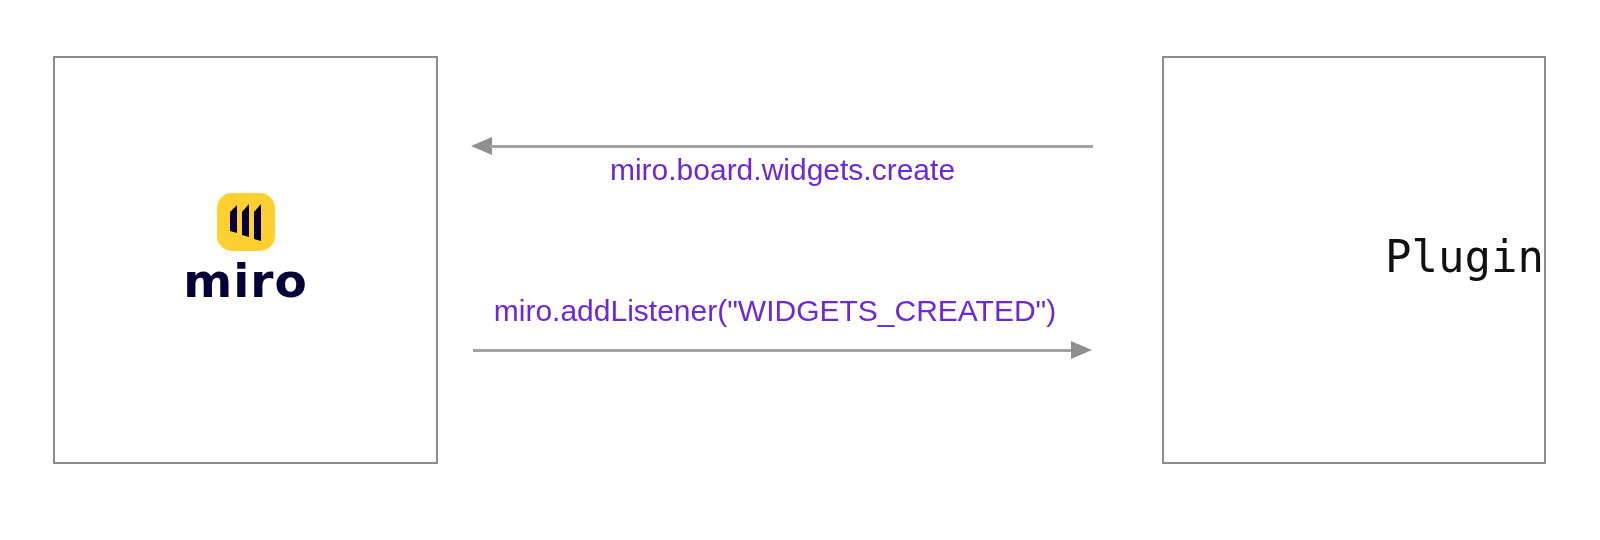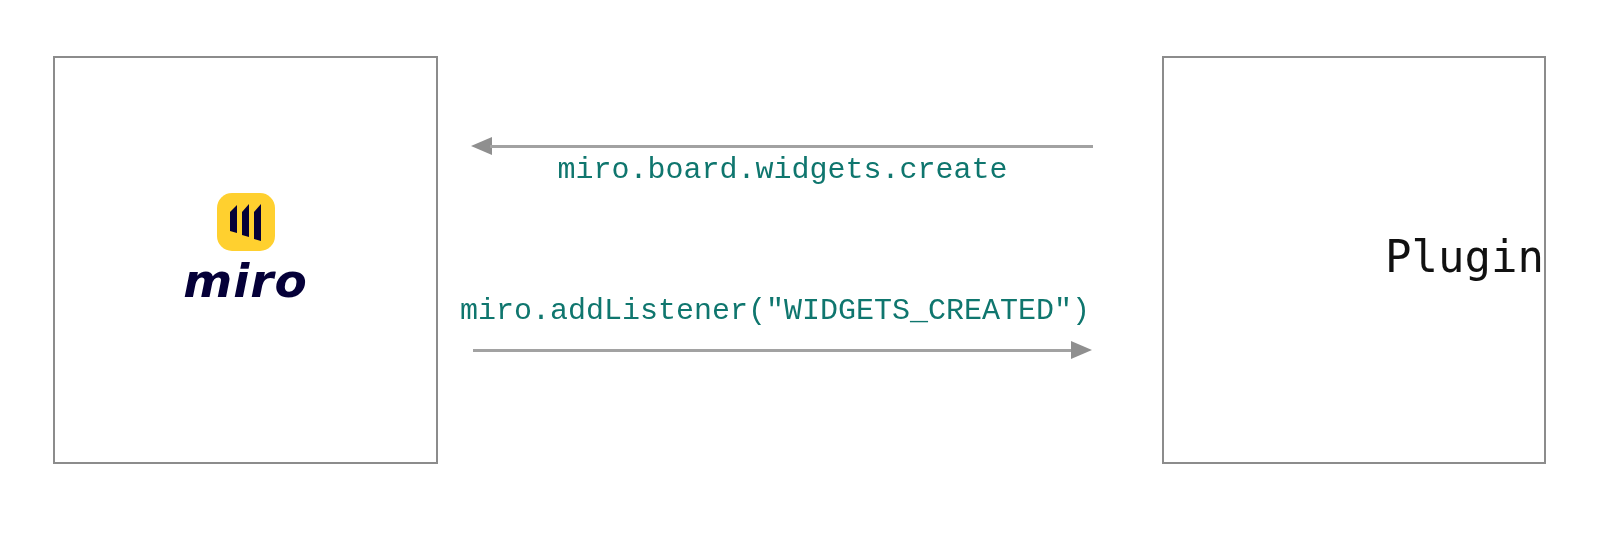--- a/index.html
+++ b/index.html
@@ -39,38 +39,37 @@
     margin-top: -24px;
   }
   .miro-logo-svg { display: block; }
   .miro-wordmark {
     margin-top: 6px;
     font-size: 47px;
     font-weight: 700;
     letter-spacing: 1px;
     color: #050038;
     line-height: 1;
-    font-style: italic;
   }
 
   .plugin-label {
     font-family: "DejaVu Sans Mono", "Liberation Mono", monospace;
     font-size: 44px;
     color: #111111;
     line-height: 1;
     margin-top: -6px;
   }
 
   
   .msg-label {
     position: absolute;
-    font-family: Liberation Mono, monospace;
+    font-family: Liberation Sans, sans-serif;
     font-size: 30px;
     line-height: 36px;
-    color: #0f766e;
+    color: #6d28d9;
     text-align: center;
     white-space: nowrap;
   }
   .msg-label-top    { left: 472px; top: 152px; width: 621px; }
   .msg-label-bottom { left: 455px; top: 293px; width: 640px; }
 
   .arrow-line {
     position: absolute;
     height: 3px;
     background: #a2a2a2;

